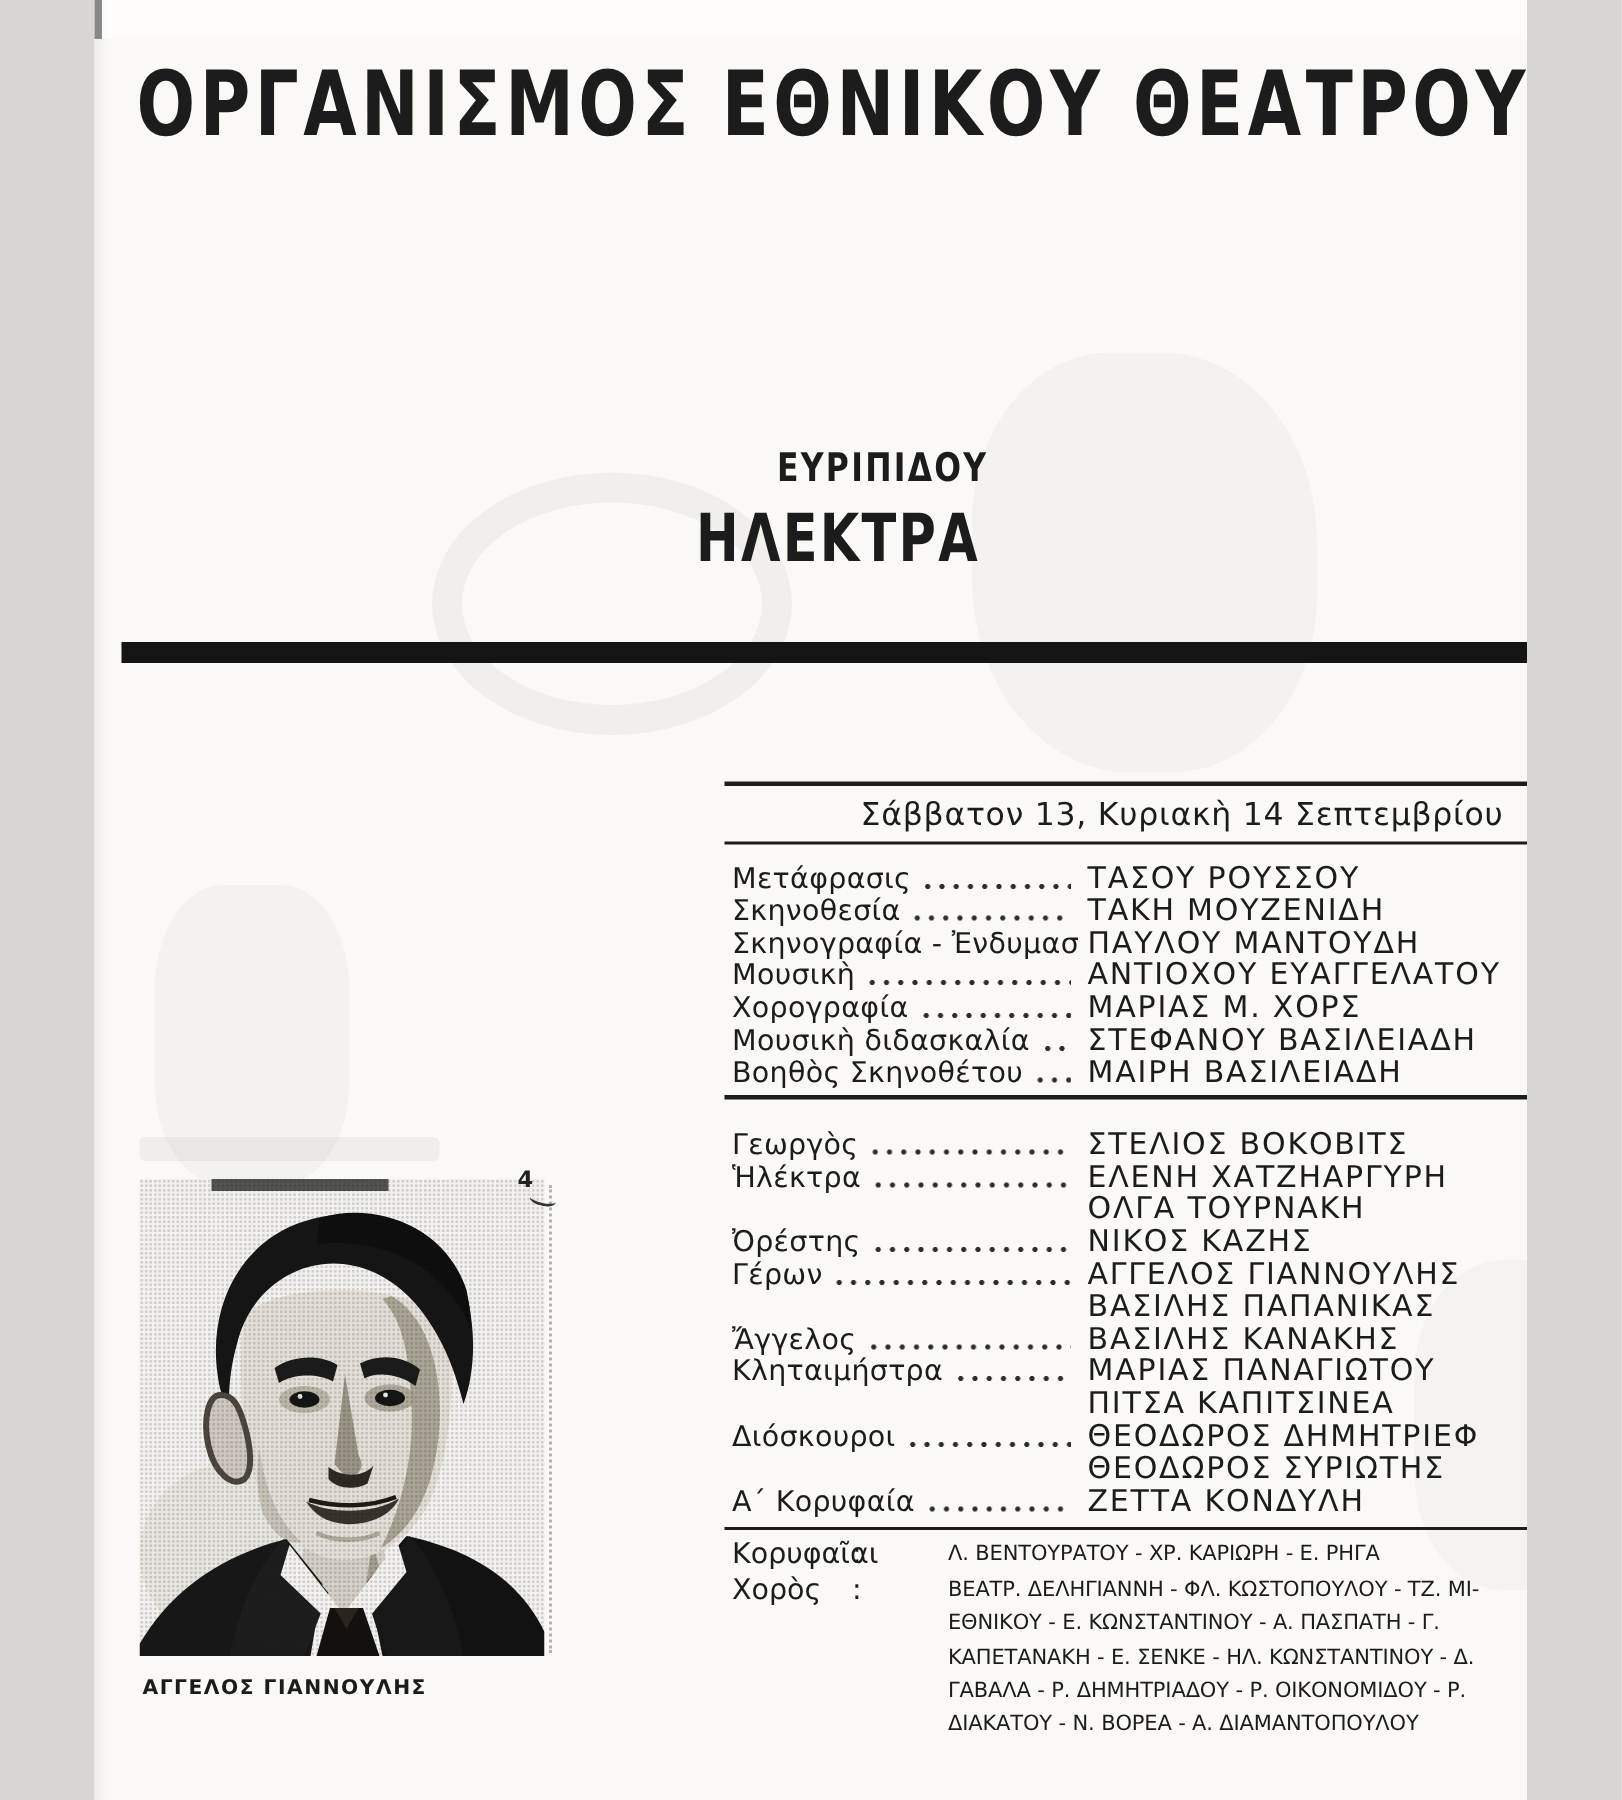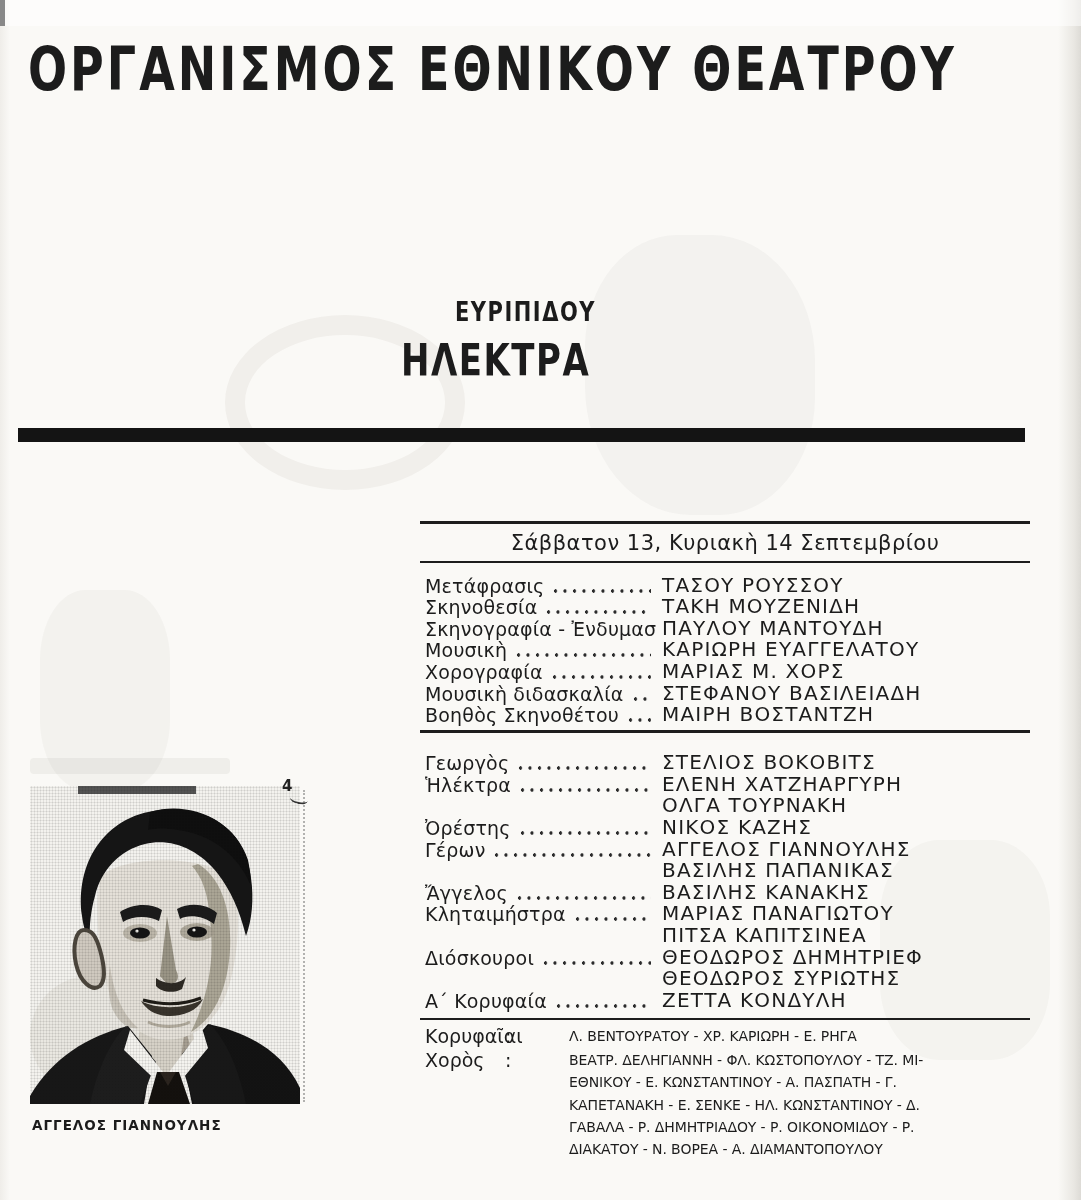--- a/index.html
+++ b/index.html
@@ -1,17 +1,17 @@
 <!DOCTYPE html>
 <html lang="el"><head>
 <meta charset="utf-8">
 <style>
   html,body{margin:0;padding:0;background:#d8d6d2;}
   .page{
-    position:relative; width:1081px; height:1200px; margin:0 auto;
+    position:relative; width:955px; height:1200px; margin:0 auto;
     background:
       linear-gradient(90deg, #efede9 0px, #faf9f6 10px, #faf9f6 1058px, #e9e7e2 1074px, #dddbd6 1081px),
       #faf9f6;
     font-family:"DejaVu Sans","Liberation Sans",sans-serif;
     color:#1c1c1c; overflow:hidden;
   }
   
   .corner-mark{position:absolute;left:0;top:0;width:5px;height:26px;background:#111;}
   .topband{position:absolute;left:0;top:0;width:100%;height:26px;background:rgba(255,255,255,.5);}
   .ghost{position:absolute;border-radius:50%;pointer-events:none;}
@@ -145,21 +145,21 @@
       <span class="dots"></span>
     </span>
     <span class="rname">ΠΑΥΛΟΥ ΜΑΝΤΟΥΔΗ</span>
   </div>
 
   <div class="row">
     <span class="labelwrap">
       <span class="rlabel">Μουσικὴ</span>
       <span class="dots"></span>
     </span>
-    <span class="rname">ΚΑΡΙΩΡΗ ΕΥΑΓΓΕΛΑΤΟΥ</span>
+    <span class="rname">ΑΝΤΙΟΧΟΥ ΕΥΑΓΓΕΛΑΤΟΥ</span>
   </div>
 
   <div class="row">
     <span class="labelwrap">
       <span class="rlabel">Χορογραφία</span>
       <span class="dots"></span>
     </span>
     <span class="rname">ΜΑΡΙΑΣ Μ. ΧΟΡΣ</span>
   </div>
 
@@ -169,21 +169,21 @@
       <span class="dots"></span>
     </span>
     <span class="rname">ΣΤΕΦΑΝΟΥ ΒΑΣΙΛΕΙΑΔΗ</span>
   </div>
 
   <div class="row">
     <span class="labelwrap">
       <span class="rlabel">Βοηθὸς Σκηνοθέτου</span>
       <span class="dots"></span>
     </span>
-    <span class="rname">ΜΑΙΡΗ ΒΟΣΤΑΝΤΖΗ</span>
+    <span class="rname">ΜΑΙΡΗ ΒΑΣΙΛΕΙΑΔΗ</span>
   </div>
 </div>
 
     <div class="rule sep1"></div>
 
     <div class="rows cast">
   <div class="row">
     <span class="labelwrap">
       <span class="rlabel">Γεωργὸς</span>
       <span class="dots"></span>

